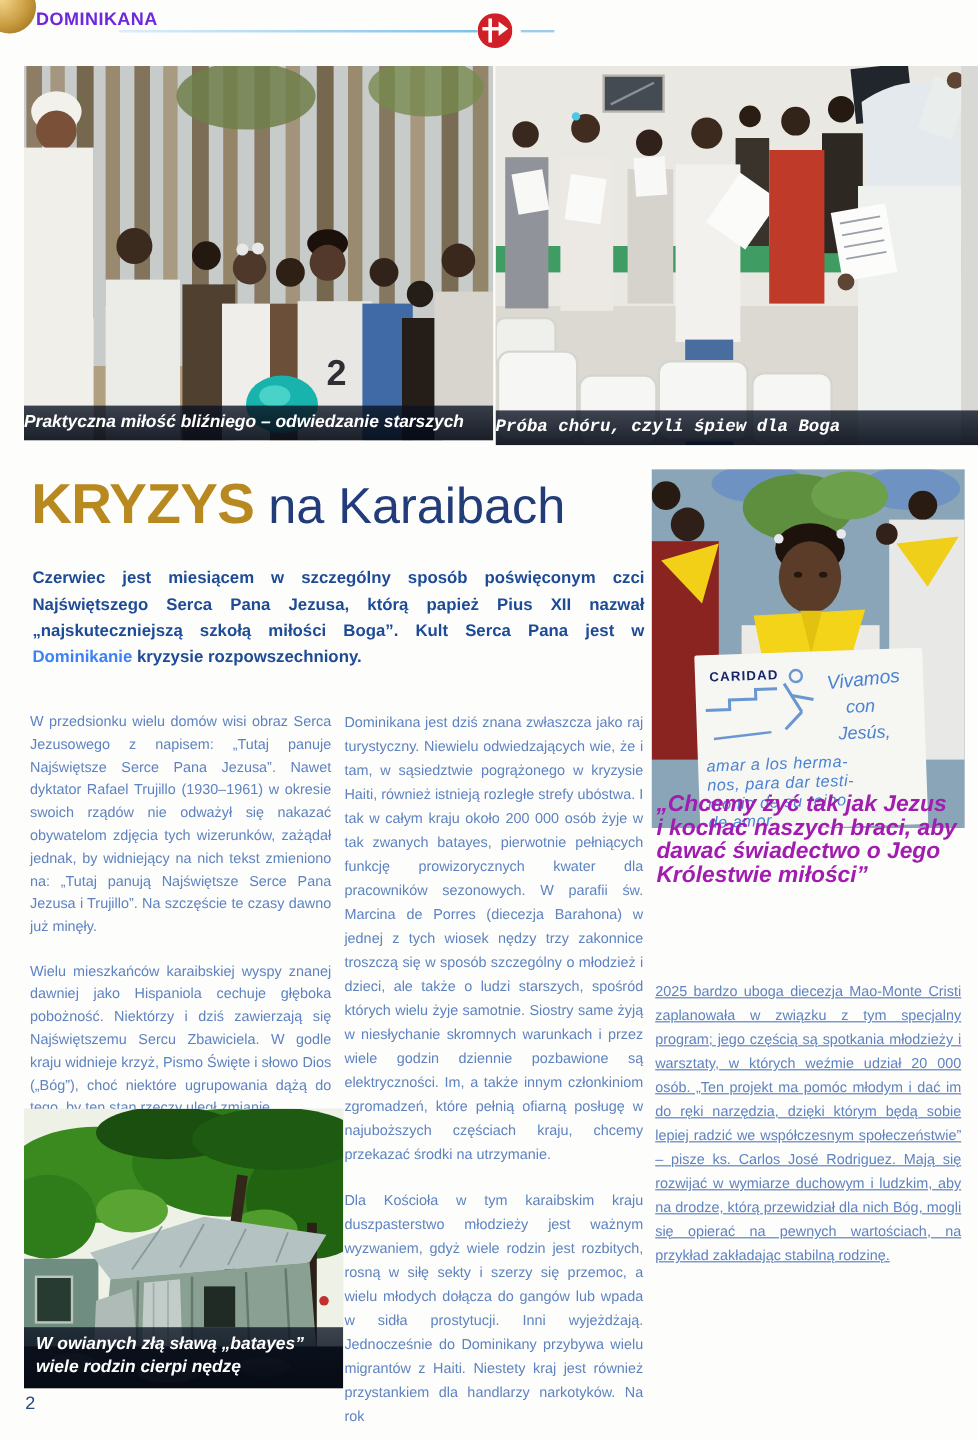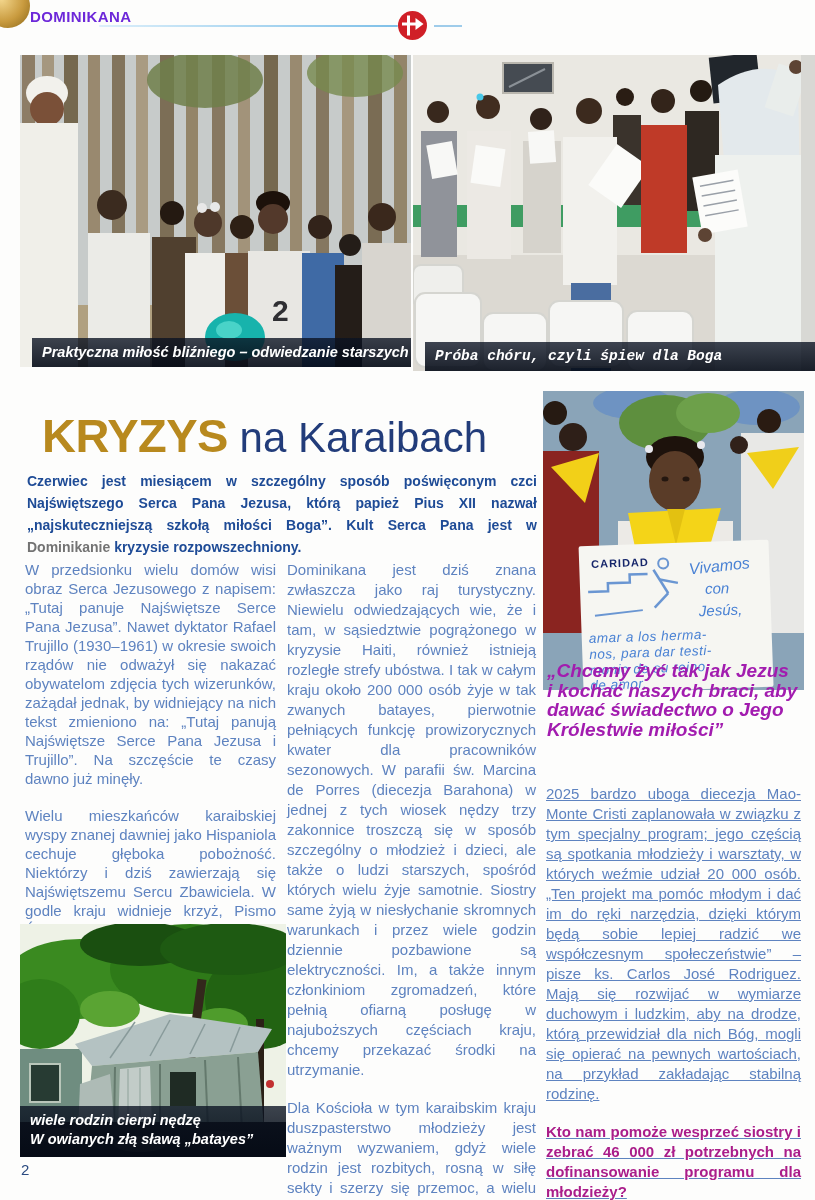--- a/index.html
+++ b/index.html
@@ -17,40 +17,40 @@
   .logo{position:absolute;left:398px;top:11px;width:29px;height:29px;}
 
   
   .photo{position:absolute;overflow:hidden;background:#d8d8d4;}
   #photo1{left:20px;top:55px;width:391px;height:312px;}
   #photo2{left:413px;top:55px;width:433px;height:316px;font-family:Liberation Mono, monospace;}
   #photo3{left:543px;top:391px;width:261px;height:299px;}
   #photo4{left:20px;top:924px;width:266px;height:233px;}
   .photo svg{display:block;}
 
-  .cap-bar{position:absolute;left:12px;right:0;bottom:0;height:29px;line-height:29px;
-           padding-left:10px;color:#ffffff;font-style:italic;font-weight:bold;font-size:14.5px;
+  .cap-bar{position:absolute;left:0;right:0;bottom:0;height:29px;line-height:29px;
+           color:#ffffff;font-style:italic;font-weight:bold;font-size:14.5px;
            white-space:nowrap;overflow:hidden;
            background:linear-gradient(180deg,rgba(10,18,34,.78),rgba(4,10,22,.9));}
   .cap-bar2{position:absolute;left:0;right:0;bottom:0;padding:5px 10px 7px;color:#fff;
             font-style:italic;font-weight:bold;font-size:14.5px;line-height:1.35;
             background:linear-gradient(180deg,rgba(10,18,34,.78),rgba(4,10,22,.9));}
 
   
-  .title{position:absolute;left:26px;top:392px;margin:16px;white-space:nowrap;}
+  .title{position:absolute;left:26px;top:392px;margin:0;white-space:nowrap;}
   .t-accent{font-size:47px;font-weight:800;color:#b8891e;letter-spacing:-.5px;}
   .t-rest{font-size:42px;font-weight:400;color:#223c7a;}
   .lead{position:absolute;left:27px;top:470px;width:510px;margin:0;
         font-size:14px;font-weight:bold;color:#1e4b96;line-height:22px;
         text-align:justify;text-align-last:left;}
-  .lead .red{color:#737373;}
-
-  
-  .col{position:absolute;font-size:15px;color:#5e83c0;text-align:justify;
-       text-align-last:left;hyphens:auto;}
+  .lead .red{color:#3b82f6;}
+
+  
+  .col{position:absolute;font-size:12px;color:#5e83c0;text-align:justify;
+       text-align-last:left;hyphens:auto;margin-top:32px;}
   .col p{margin:0 0 18px 0;}
   #col1{left:25px;top:560px;width:251px;line-height:19px;}
   #col2{left:287px;top:560px;width:249px;line-height:20px;}
   #col3{left:546px;top:784px;width:255px;line-height:20px;text-decoration:underline;}
   .cta{color:#aa1d8a;font-weight:bold;}
 
   .quote-cap{position:absolute;left:547px;top:661px;width:252px;margin:0;
              font-size:19px;font-weight:bold;font-style:italic;color:#a21caf;
              line-height:19.5px;}
 
@@ -235,21 +235,20 @@
   <div class="col" id="col1">
     <p>W przedsionku wielu domów wisi obraz Serca Jezusowego z napisem: „Tutaj panuje Najświętsze Serce Pana Jezusa”. Nawet dyktator Rafael Trujillo (1930–1961) w okresie swoich rządów nie odważył się nakazać obywatelom zdjęcia tych wizerunków, zażądał jednak, by widniejący na nich tekst zmieniono na: „Tutaj panują Najświętsze Serce Pana Jezusa i Trujillo”. Na szczęście te czasy dawno już minęły.</p>
     <p>Wielu mieszkańców karaibskiej wyspy znanej dawniej jako Hispaniola cechuje głęboka pobożność. Niektórzy i dziś zawierzają się Najświętszemu Sercu Zbawiciela. W godle kraju widnieje krzyż, Pismo Święte i słowo Dios („Bóg”), choć niektóre ugrupowania dążą do tego, by ten stan rzeczy uległ zmianie.</p>
   </div>
   <div class="col" id="col2">
     <p>Dominikana jest dziś znana zwłaszcza jako raj turystyczny. Niewielu odwiedzających wie, że i tam, w sąsiedztwie pogrążonego w kryzysie Haiti, również istnieją rozległe strefy ubóstwa. I tak w całym kraju około 200 000 osób żyje w tak zwanych batayes, pierwotnie pełniących funkcję prowizorycznych kwater dla pracowników sezonowych. W parafii św. Marcina de Porres (diecezja Barahona) w jednej z tych wiosek nędzy trzy zakonnice troszczą się w sposób szczególny o młodzież i dzieci, ale także o ludzi starszych, spośród których wielu żyje samotnie. Siostry same żyją w niesłychanie skromnych warunkach i przez wiele godzin dziennie pozbawione są elektryczności. Im, a także innym członkiniom zgromadzeń, które pełnią ofiarną posługę w najuboższych częściach kraju, chcemy przekazać środki na utrzymanie.</p>
     <p>Dla Kościoła w tym karaibskim kraju duszpasterstwo młodzieży jest ważnym wyzwaniem, gdyż wiele rodzin jest rozbitych, rosną w siłę sekty i szerzy się przemoc, a wielu młodych dołącza do gangów lub wpada w sidła prostytucji. Inni wyjeżdżają. Jednocześnie do Dominikany przybywa wielu migrantów z Haiti. Niestety kraj jest również przystankiem dla handlarzy narkotyków. Na rok</p>
   </div>
   <div class="col" id="col3">
     <p>2025 bardzo uboga diecezja Mao-Monte Cristi zaplanowała w związku z tym specjalny program; jego częścią są spotkania młodzieży i warsztaty, w których weźmie udział 20 000 osób. „Ten projekt ma pomóc młodym i dać im do ręki narzędzia, dzięki którym będą sobie lepiej radzić we współczesnym społeczeństwie” – pisze ks. Carlos José Rodriguez. Mają się rozwijać w wymiarze duchowym i ludzkim, aby na drodze, którą przewidział dla nich Bóg, mogli się opierać na pewnych wartościach, na przykład zakładając stabilną rodzinę.</p>
-    <p class="cta">Kto nam pomoże wesprzeć siostry i zebrać 46 000 zł potrzebnych na dofinansowanie programu dla młodzieży?</p>
   </div>
 
   <figure class="photo" id="photo4" style="margin:0;">
     <svg width="266" height="233" viewBox="0 0 266 233">
       <rect width="266" height="233" fill="#eef2e6"></rect>
       <ellipse cx="60" cy="55" rx="75" ry="40" fill="#3a8a20"></ellipse>
       <ellipse cx="170" cy="45" rx="80" ry="45" fill="#2e7a18"></ellipse>
       <ellipse cx="240" cy="75" rx="55" ry="50" fill="#226312"></ellipse>
       <ellipse cx="20" cy="90" rx="40" ry="35" fill="#2f7d1a"></ellipse>
       <ellipse cx="120" cy="20" rx="60" ry="22" fill="#1a4f10"></ellipse>
@@ -275,20 +274,20 @@
       <line x1="120" y1="144" x2="120" y2="206" stroke="#9fb0aa" stroke-width="1.5"></line>
       <rect x="150" y="148" width="26" height="34" fill="#1f2b24"></rect>
       <polygon points="60,160 90,150 95,208 58,210" fill="#aebbb6"></polygon>
       <circle cx="250" cy="160" r="4" fill="#c23030"></circle>
       <rect x="0" y="198" width="266" height="35" fill="#171511"></rect>
       <ellipse cx="40" cy="212" rx="20" ry="8" fill="#322e26"></ellipse>
       <ellipse cx="120" cy="220" rx="26" ry="8" fill="#3a352c"></ellipse>
       <ellipse cx="200" cy="215" rx="22" ry="8" fill="#2c2822"></ellipse>
     </svg>
     <figcaption class="cap-bar2">
+      <div>W owianych złą sławą „batayes”</div>
       <div>wiele rodzin cierpi nędzę</div>
-      <div>W owianych złą sławą „batayes”</div>
     </figcaption>
   </figure>
 
   <div class="page-num">2</div>
 
 </div>
 
 </body></html>

